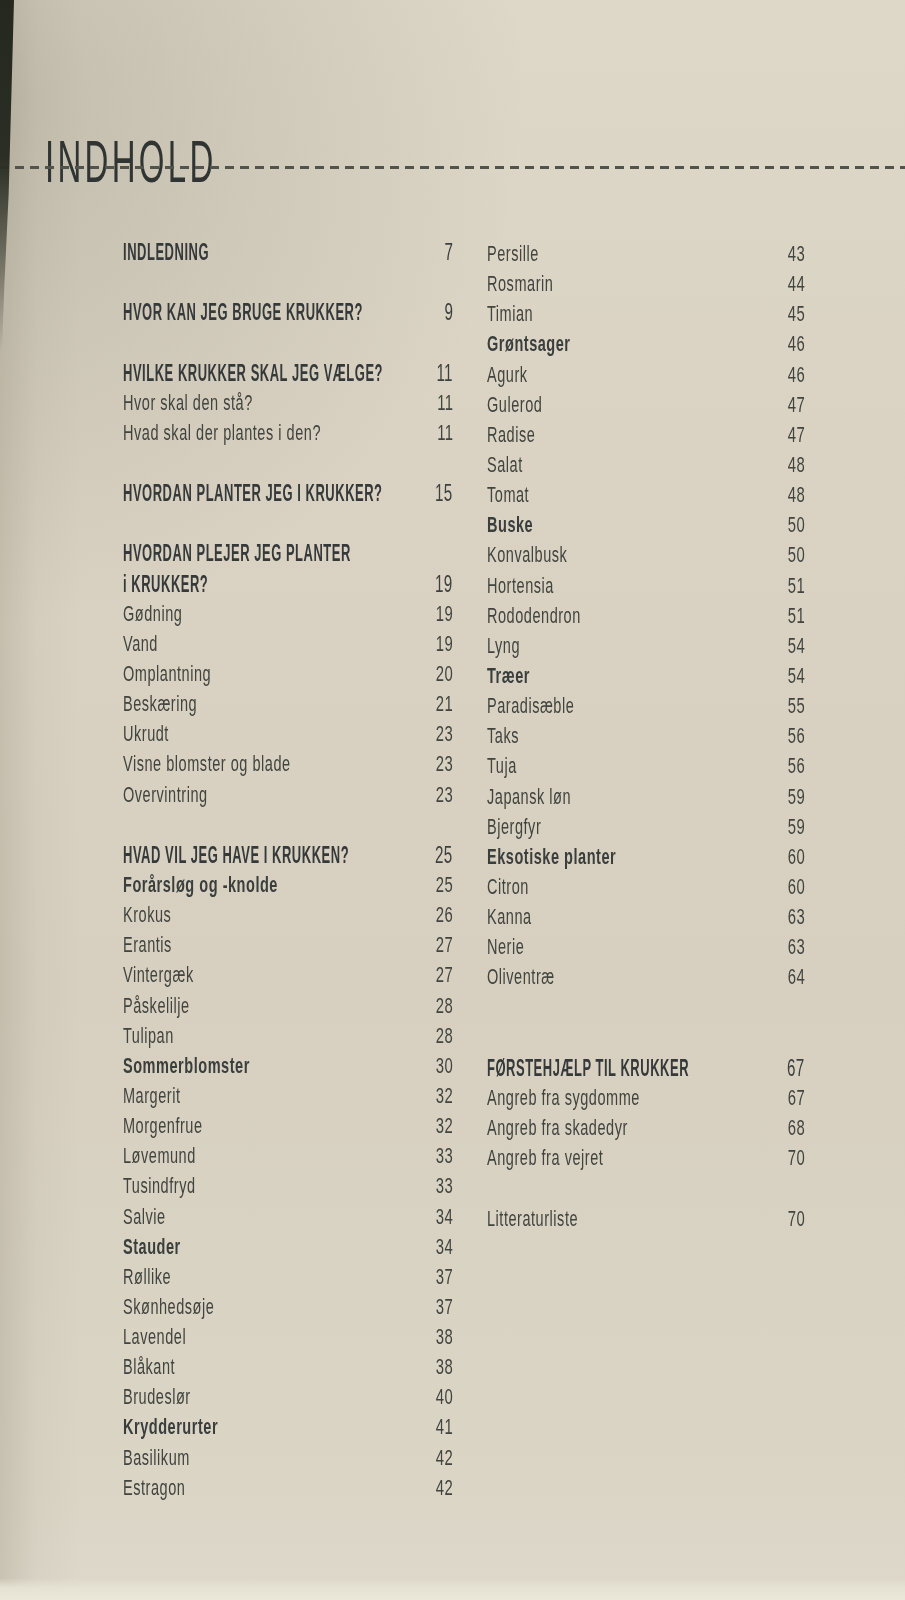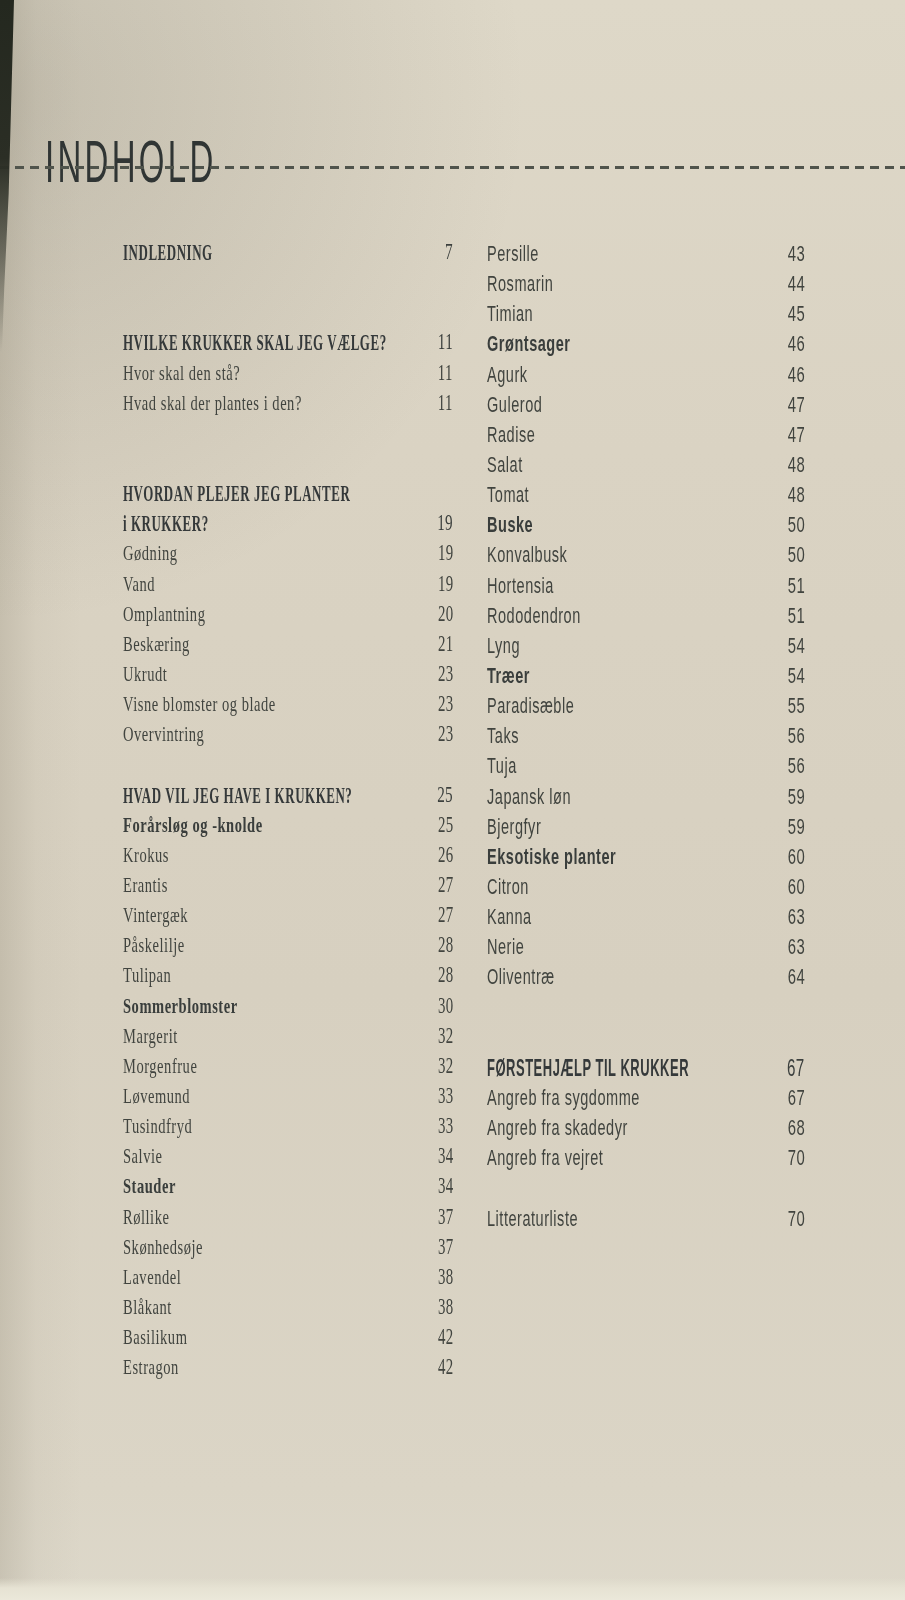--- a/index.html
+++ b/index.html
@@ -41,21 +41,21 @@
     font-size:60px;line-height:60px;font-weight:400;
     letter-spacing:6px;color:#30settings3534;color:#303534;
     transform:scaleX(0.55);transform-origin:0 50%;
     white-space:nowrap;
   }
   .divider{
     position:absolute;left:0;top:166px;width:905px;height:3px;
     background:repeating-linear-gradient(90deg,#50544c 0 9px,rgba(0,0,0,0) 9px 15px);
   }
   .col{position:absolute;}
-  .col-left{left:123px;top:237px;width:330px;font-family:Liberation Serif, serif;}
+  .col-left{left:123px;top:237px;width:330px;}
   .col-right{left:487px;top:239px;width:318px;}
   .row{position:relative;height:var(--rh);line-height:var(--rh);}
   .row .label{
     position:absolute;left:0;top:0;white-space:nowrap;
     transform-origin:0 50%;
   }
   .row .num{
     position:absolute;right:0;top:0;white-space:nowrap;
     transform-origin:100% 50%;transform:scaleX(0.66);
     font-size:22.5px;color:var(--text);letter-spacing:0.5px;
@@ -79,34 +79,42 @@
 
 <div class="page">
   <h1 class="title">INDHOLD</h1>
   <div class="divider"></div>
   <div class="col col-left">
       <div class="row heading">
         <span class="label">INDLEDNING</span>
         <span class="num">7</span>
       </div>
       <div class="row spacer"></div>
+      <div class="row heading">
+        <span class="label">HVOR KAN JEG BRUGE KRUKKER?</span>
+        <span class="num">9</span>
+      </div>
       <div class="row spacer"></div>
       <div class="row heading">
         <span class="label">HVILKE KRUKKER SKAL JEG VÆLGE?</span>
         <span class="num">11</span>
       </div>
       <div class="row item">
         <span class="label">Hvor skal den stå?</span>
         <span class="num">11</span>
       </div>
       <div class="row item">
         <span class="label">Hvad skal der plantes i den?</span>
         <span class="num">11</span>
       </div>
       <div class="row spacer"></div>
+      <div class="row heading">
+        <span class="label">HVORDAN PLANTER JEG I KRUKKER?</span>
+        <span class="num">15</span>
+      </div>
       <div class="row spacer"></div>
       <div class="row heading">
         <span class="label">HVORDAN PLEJER JEG PLANTER</span>
       </div>
       <div class="row heading">
         <span class="label">i KRUKKER?</span>
         <span class="num">19</span>
       </div>
       <div class="row item">
         <span class="label">Gødning</span>
@@ -201,20 +209,28 @@
         <span class="label">Skønhedsøje</span>
         <span class="num">37</span>
       </div>
       <div class="row item">
         <span class="label">Lavendel</span>
         <span class="num">38</span>
       </div>
       <div class="row item">
         <span class="label">Blåkant</span>
         <span class="num">38</span>
+      </div>
+      <div class="row item">
+        <span class="label">Brudeslør</span>
+        <span class="num">40</span>
+      </div>
+      <div class="row sub">
+        <span class="label">Krydderurter</span>
+        <span class="num">41</span>
       </div>
       <div class="row item">
         <span class="label">Basilikum</span>
         <span class="num">42</span>
       </div>
       <div class="row item">
         <span class="label">Estragon</span>
         <span class="num">42</span>
       </div>
     </div>

